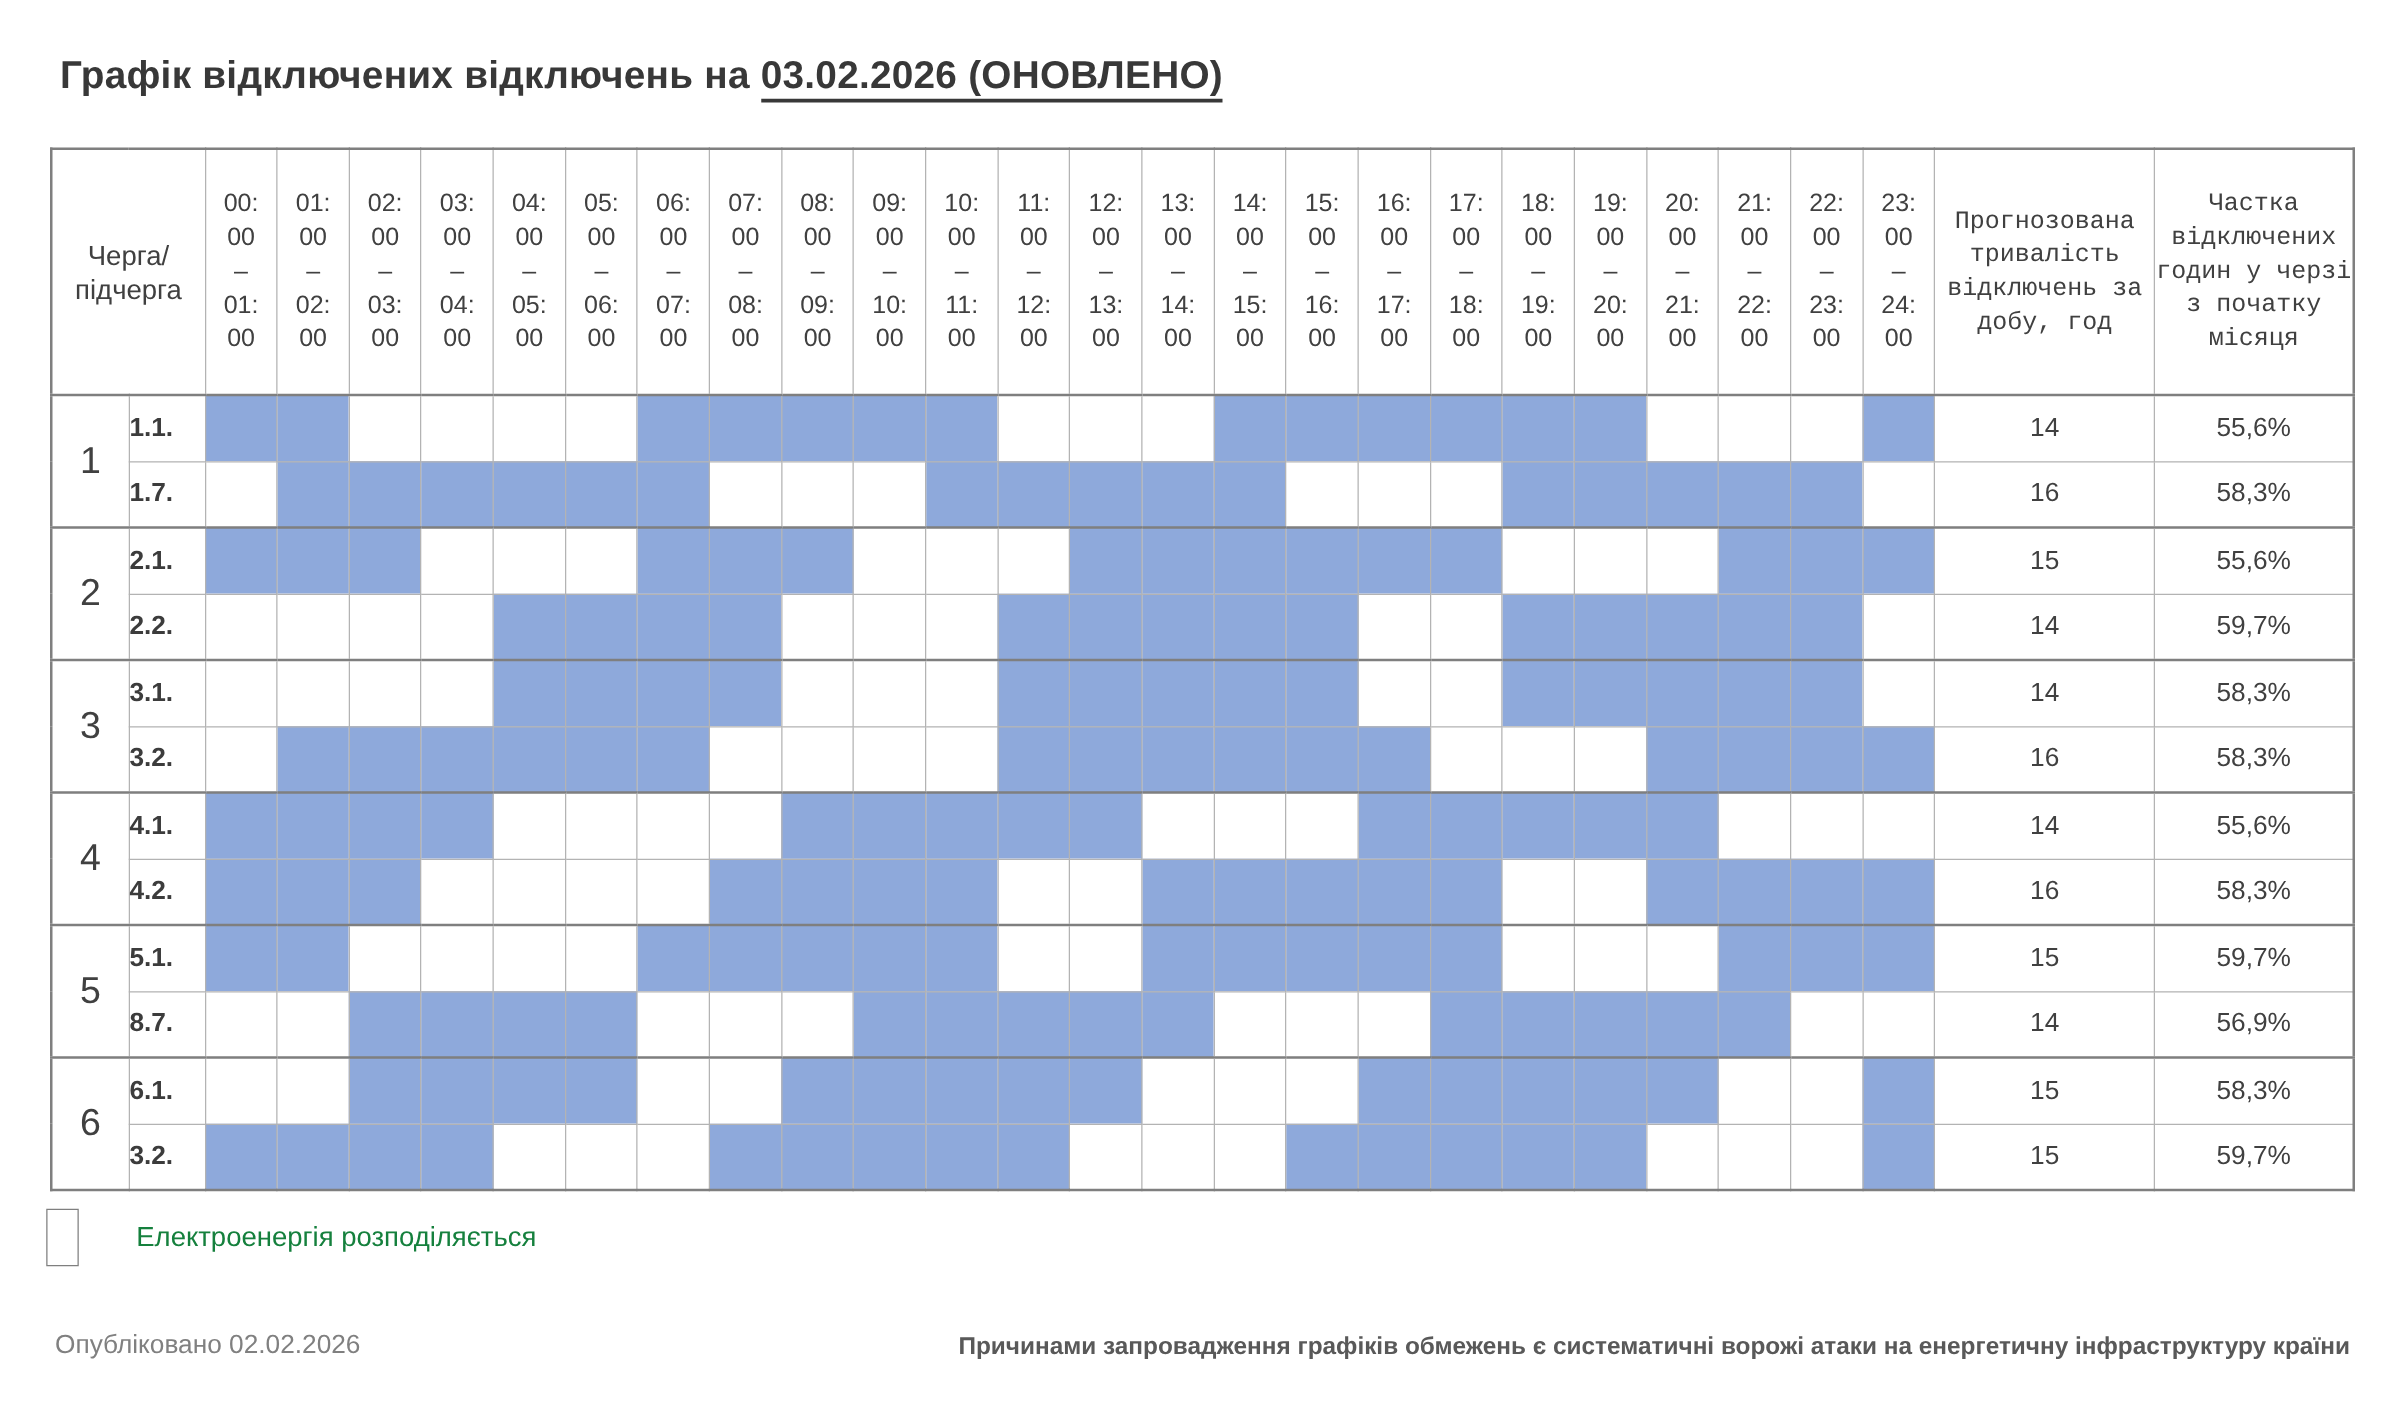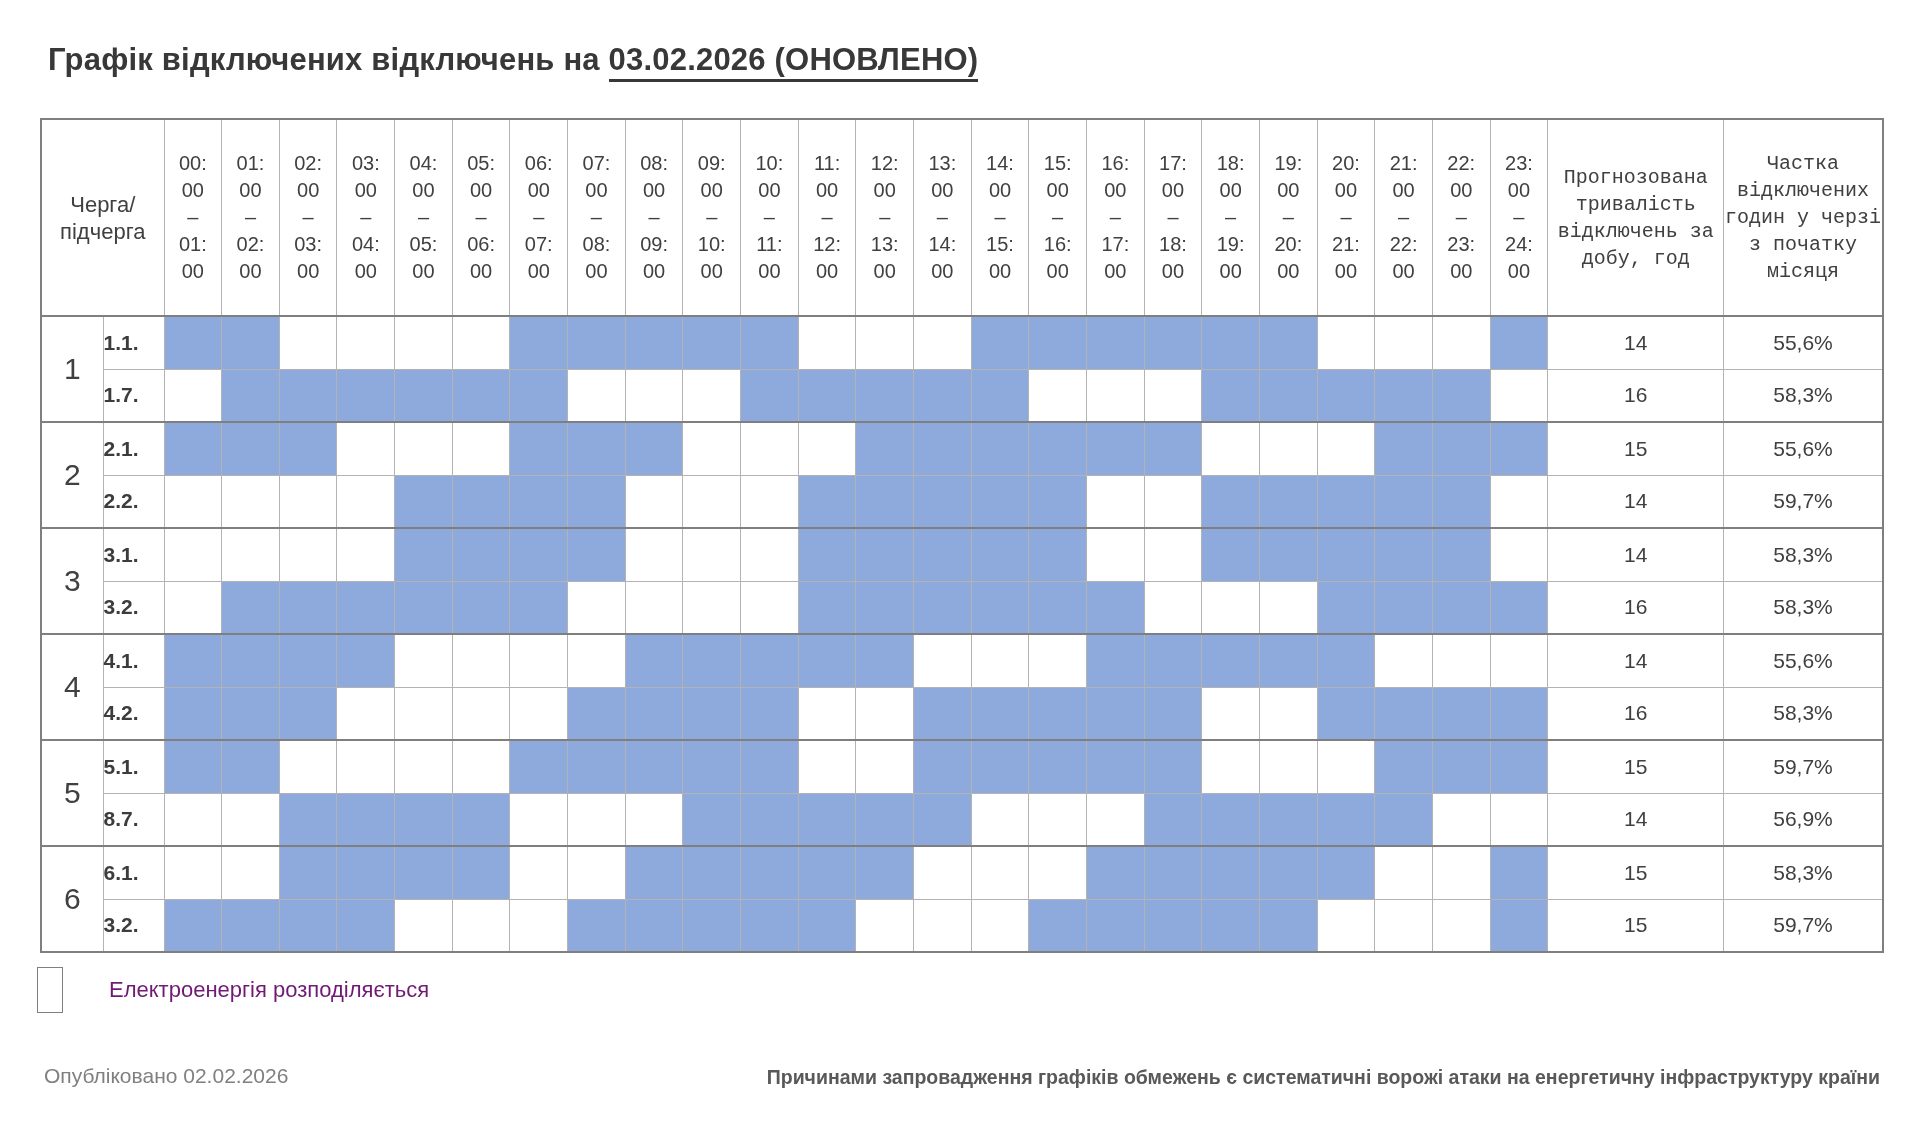--- a/index.html
+++ b/index.html
@@ -45,21 +45,21 @@
   }
   .td-sub { font-size:21px; font-weight:bold; color:#3c3c3c; padding-left:10px; vertical-align:middle; }
   .cell-outage { background:#8ea9db !important; }
   .td-num { font-size:21px; color:#404040; text-align:center; vertical-align:middle; padding-top:12px; }
 
   .legend { position:absolute; top:967px; left:0; width:1920px; height:46px; }
   .legend-item { position:absolute; display:flex; align-items:center; }
   .legend-swatch { width:26px; height:46px; border:1px solid #7f7f7f; flex:0 0 auto; }
   .swatch-available { background:#ffffff; }
   .swatch-outage { background:#8ea9db; }
-  .legend-label { margin-left:46px; font-size:22px; color:#701a75; white-space:nowrap; }
+  .legend-label { margin-left:46px; font-size:22px; color:#15803d; white-space:nowrap; }
   .legend-item.first { left:37px; }
   .legend-item.second { left:657px; }
 
   .footer { position:absolute; top:1064px; left:0; width:1920px; }
   .published { position:absolute; left:44px; top:0; font-size:21px; color:#808080; white-space:nowrap; }
   .footnote {
     position:absolute; right:40px; top:2px; font-size:19.5px; font-weight:bold;
     color:#595959; white-space:nowrap;text-align:right;
   }
 </style>

